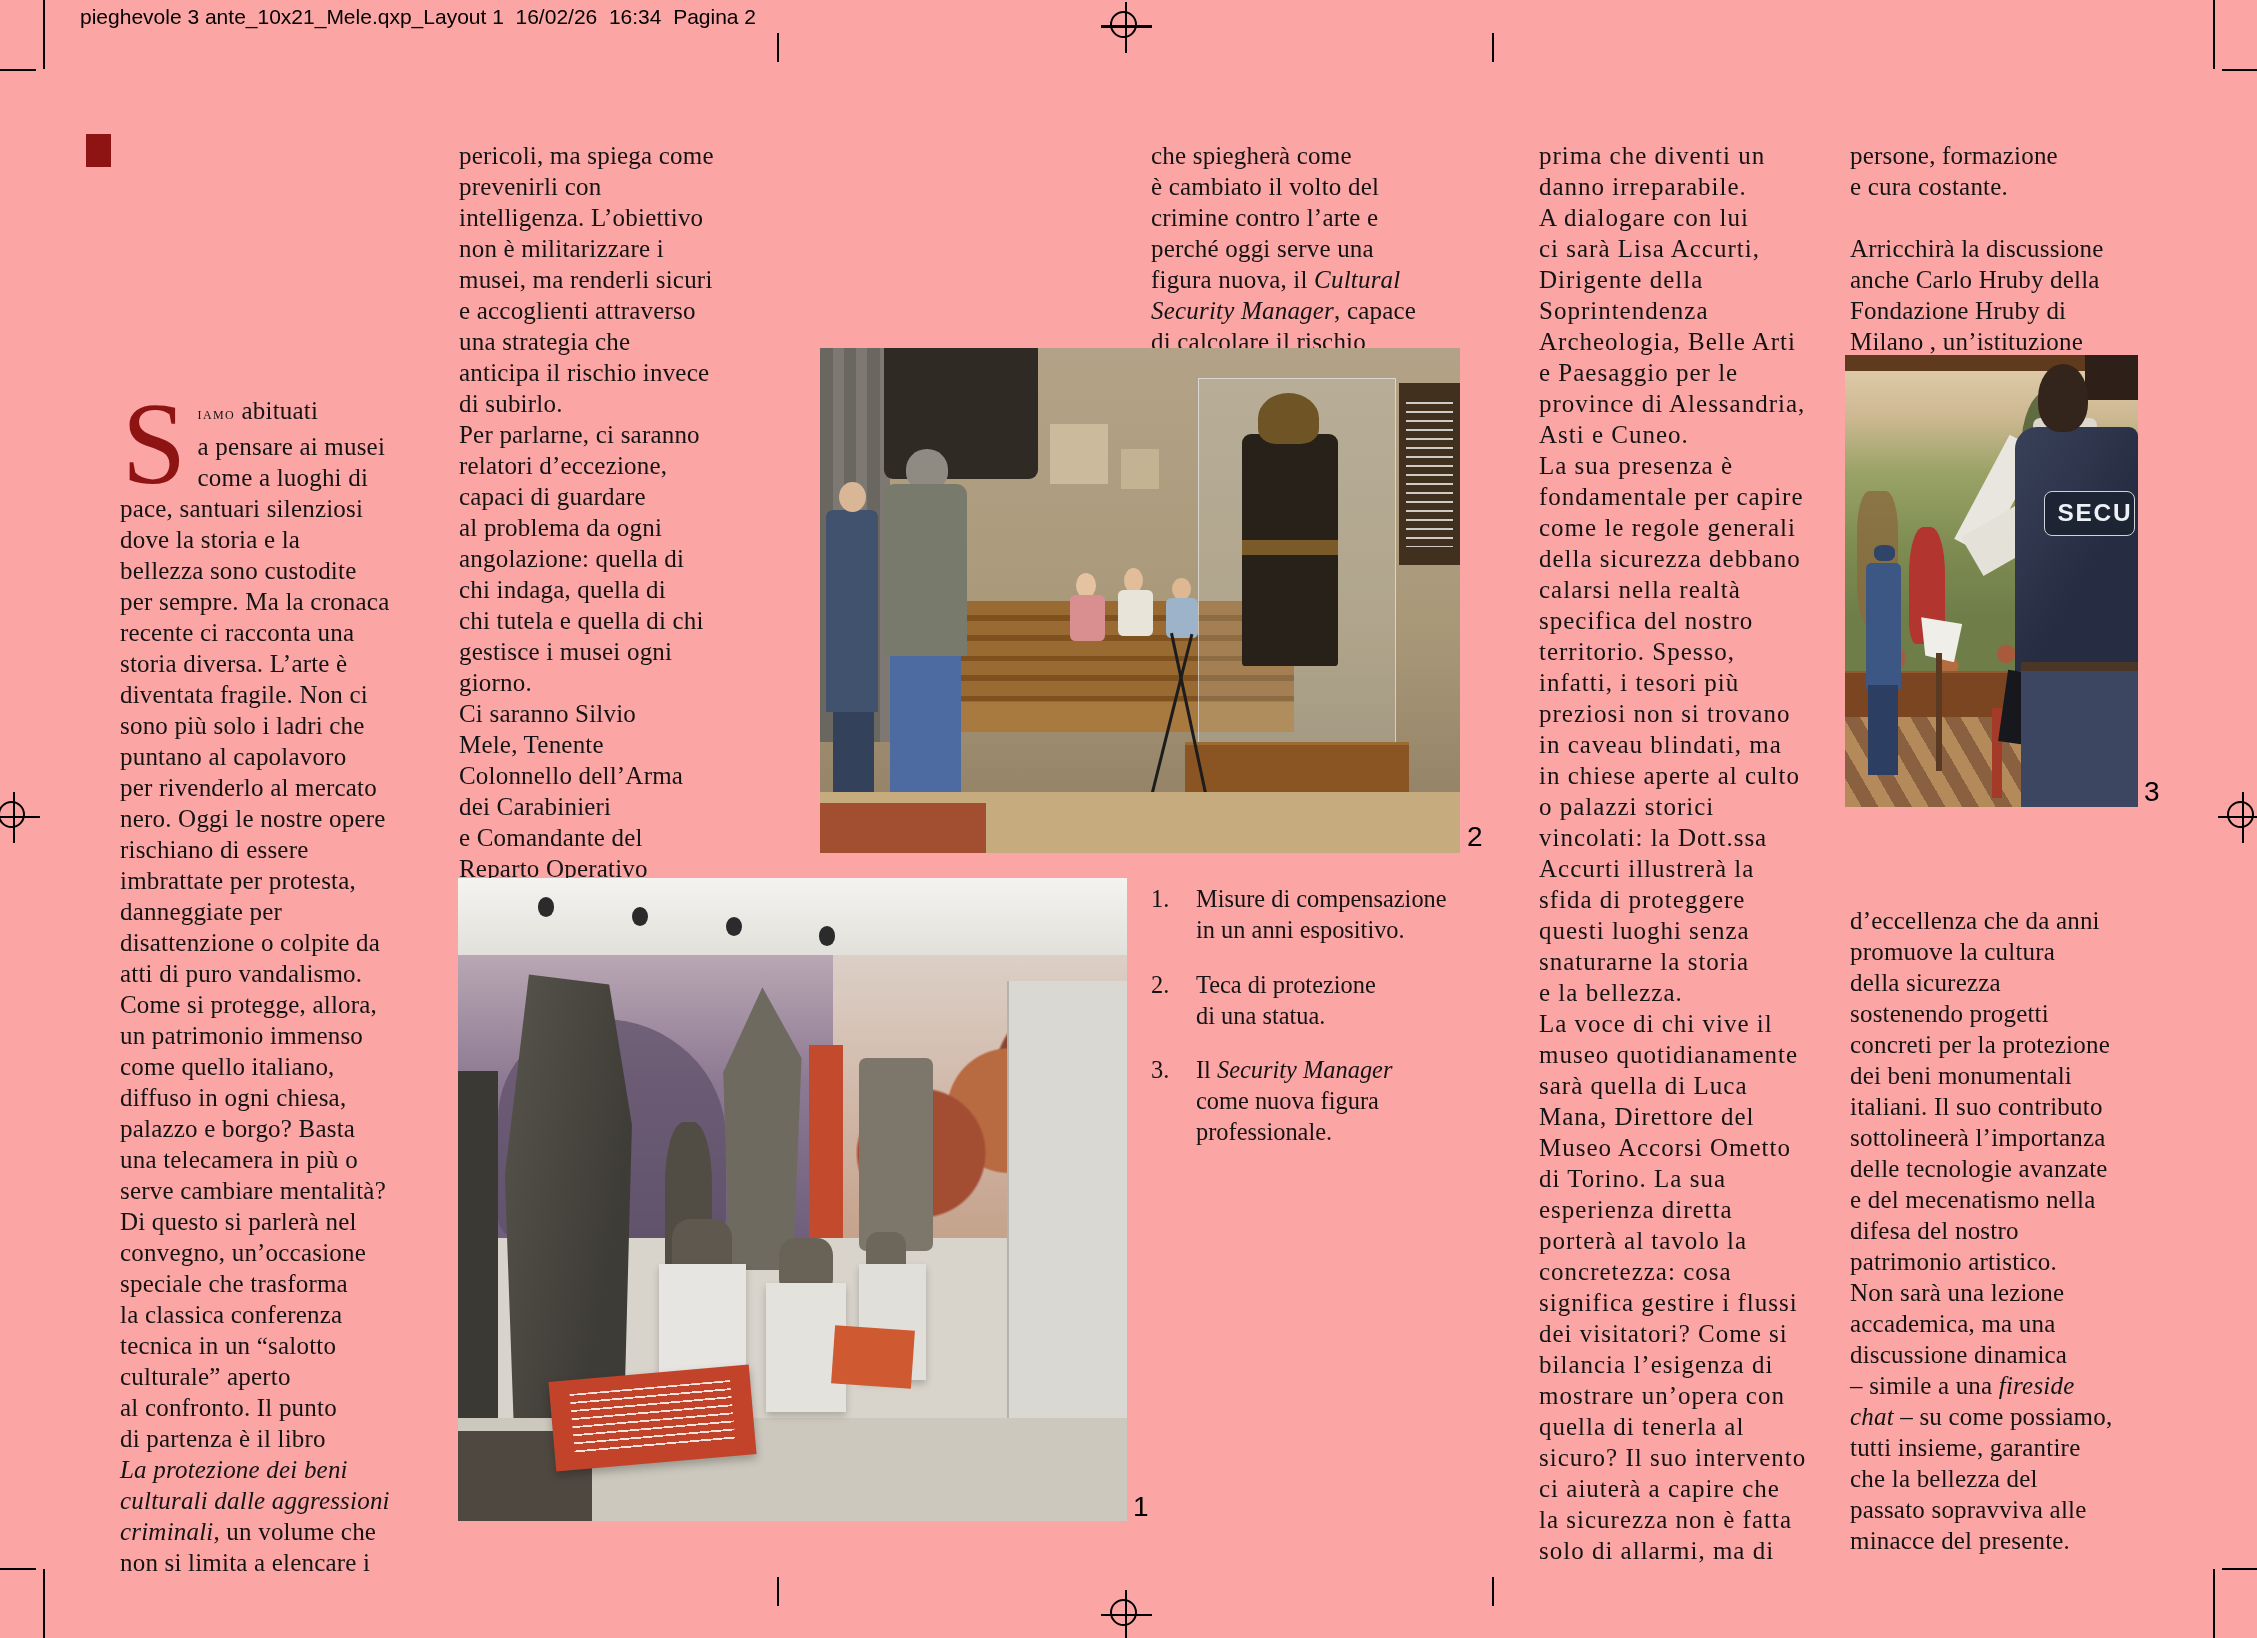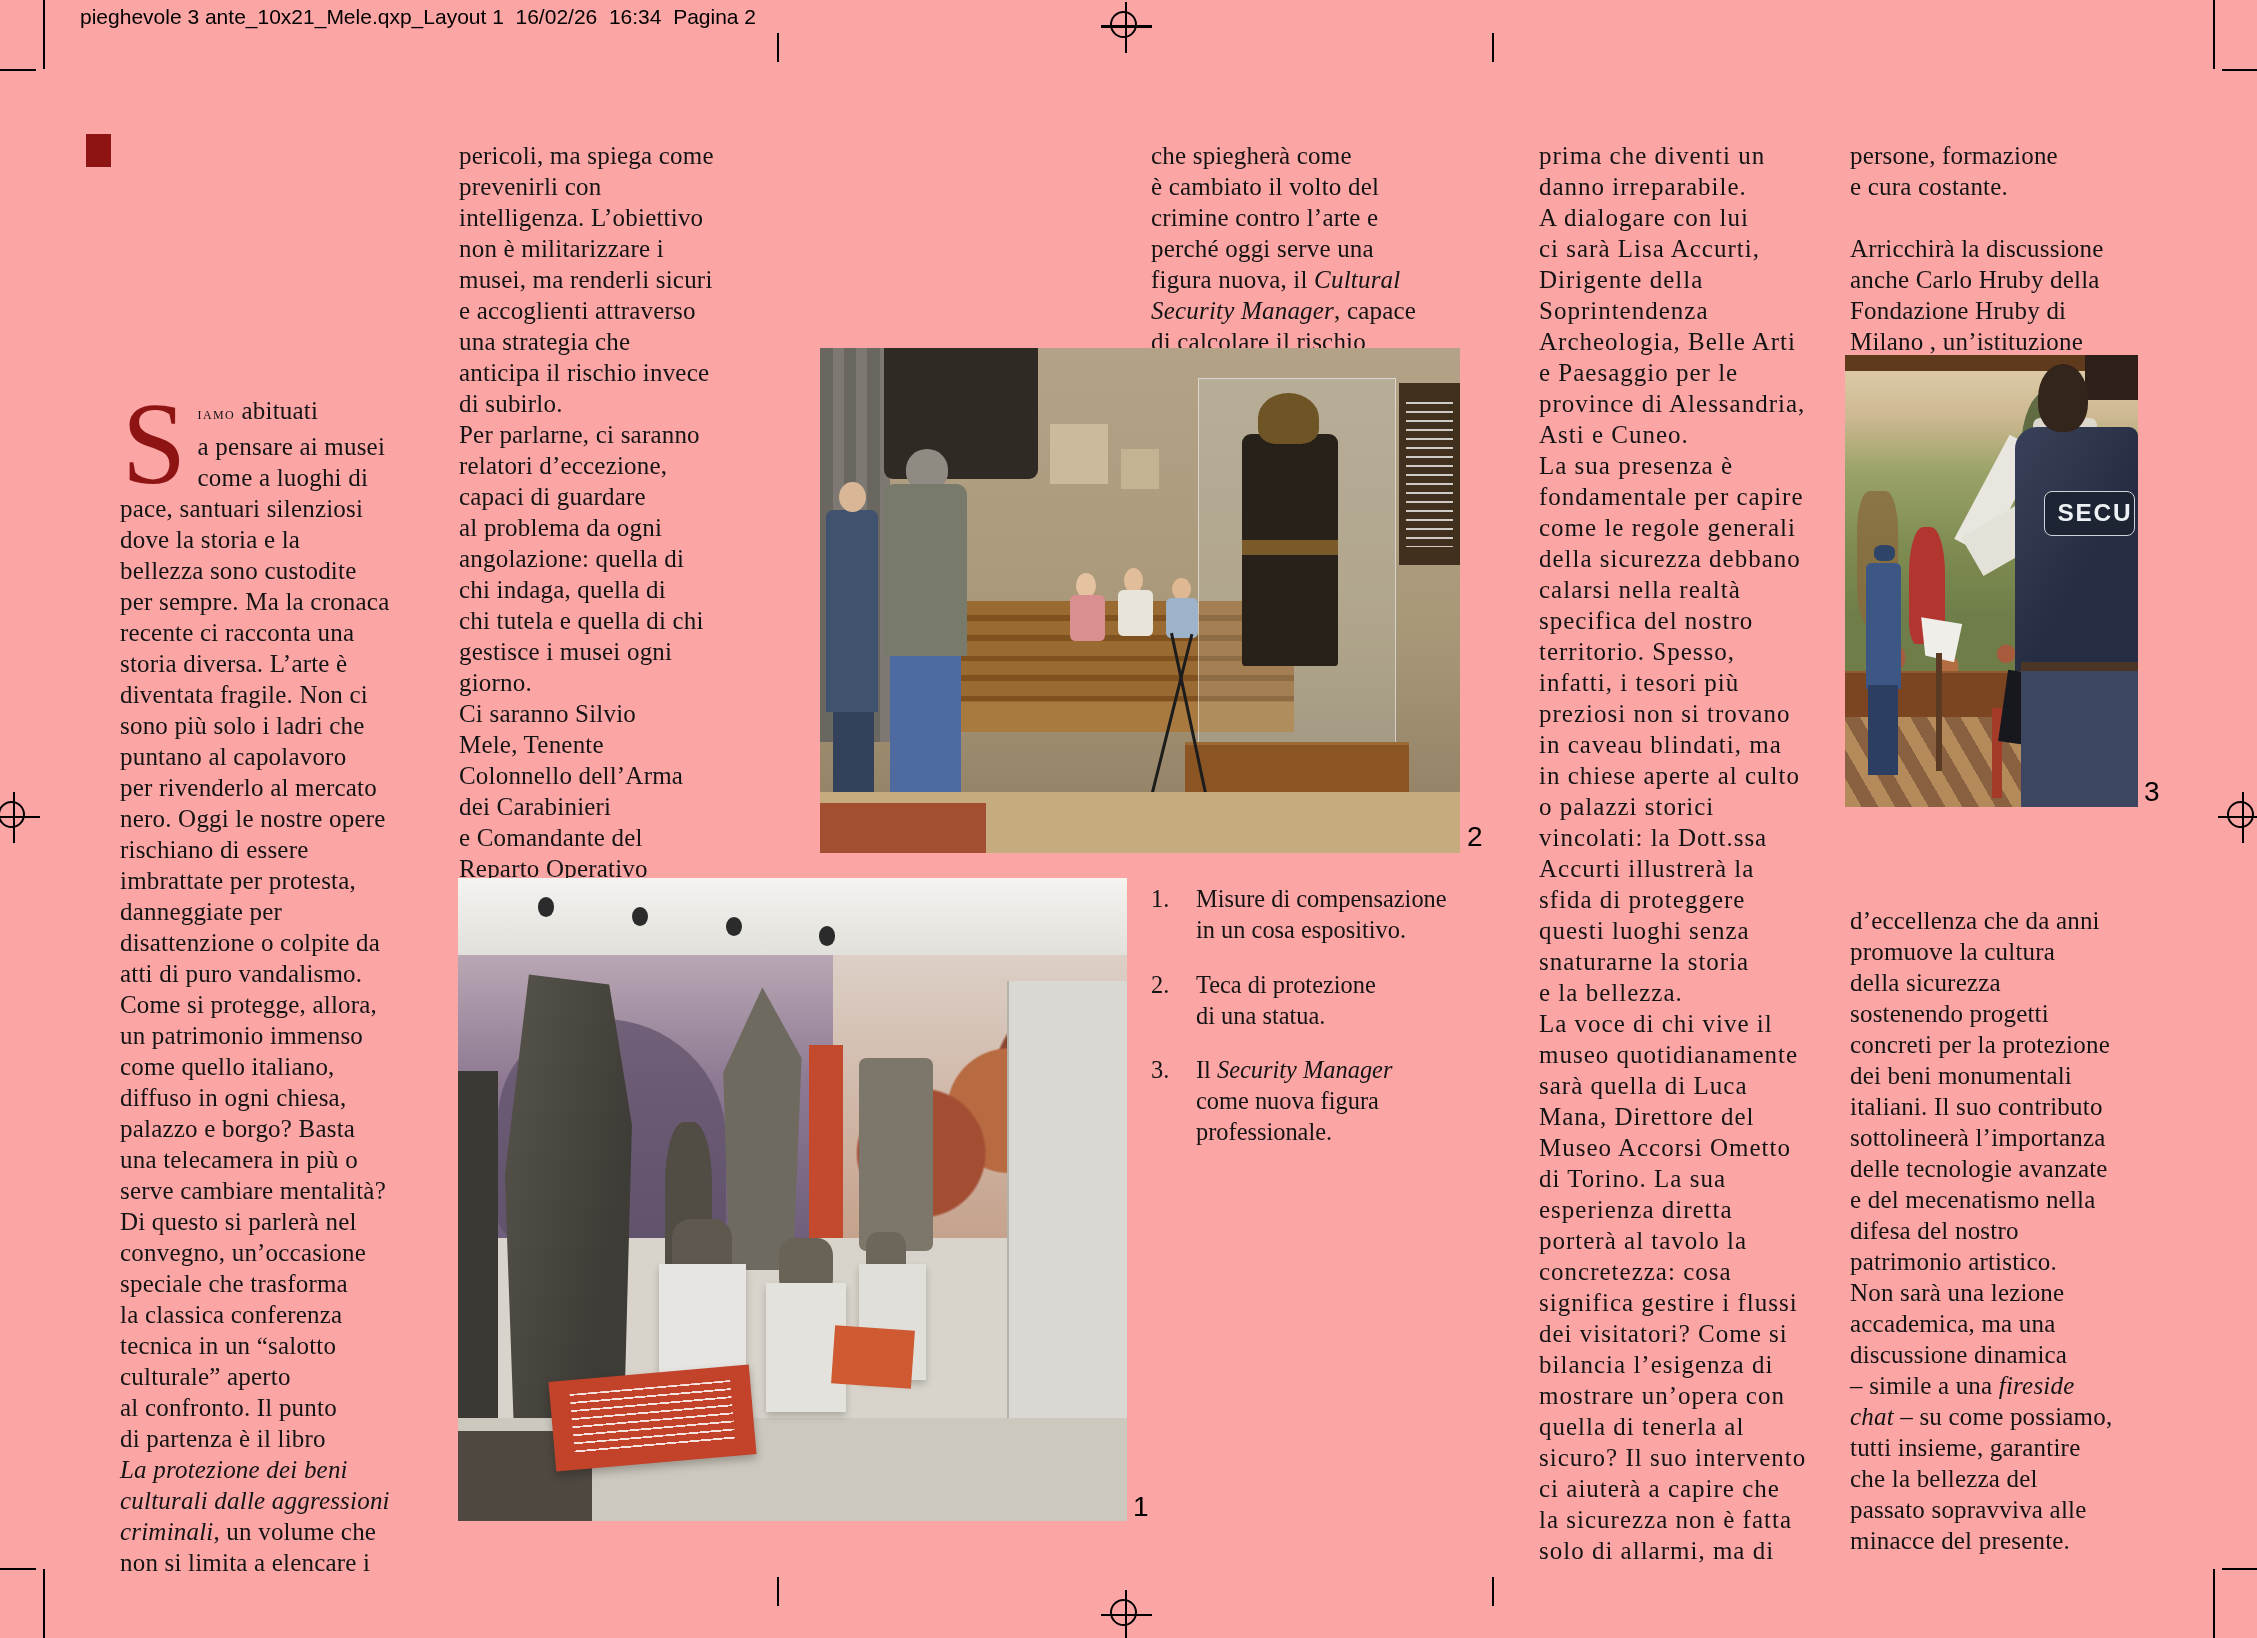--- a/index.html
+++ b/index.html
@@ -238,21 +238,21 @@
 tutti insieme, garantire
 che la bellezza del
 passato sopravviva alle
 minacce del presente.</span></span>
   </div>
 
   <div class="num-list" style="left:1151px;top:883px;width:318px;">
     <div class="li">
       <span class="num">1.</span>
       <span class="litext"><span>Misure di compensazione
-in un cosa espositivo.</span></span>
+in un anni espositivo.</span></span>
     </div>
     <div class="li">
       <span class="num">2.</span>
       <span class="litext"><span>Teca di protezione
 di una statua.</span></span>
     </div>
     <div class="li">
       <span class="num">3.</span>
       <span class="litext"><span>Il </span><span class="it">Security Manager</span><span>
 come nuova figura

